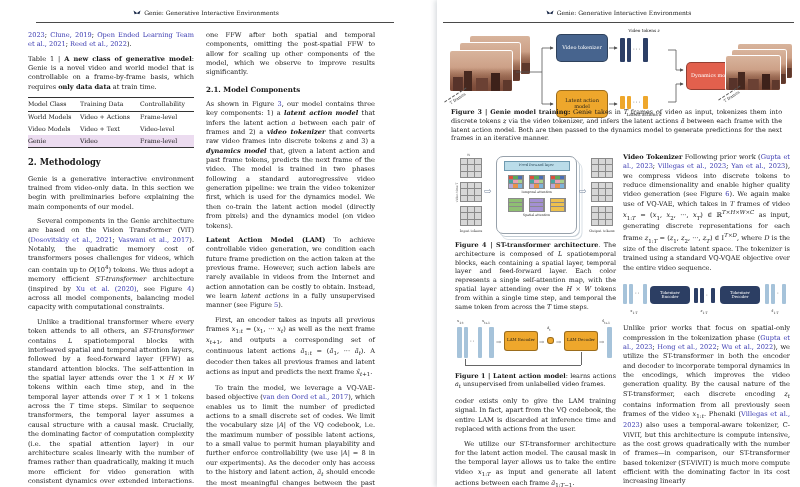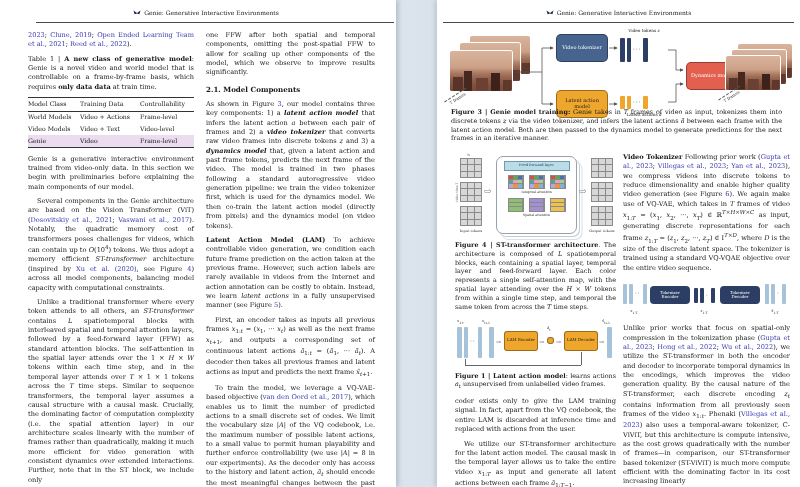--- a/index.html
+++ b/index.html
@@ -1,20 +1,20 @@
 <!DOCTYPE html>
 <html><head>
 <meta charset="utf-8">
 <style>
   html,body{margin:0;padding:0;}
   body{width:800px;height:487px;position:relative;overflow:hidden;
        background:linear-gradient(90deg,#cdd8e2 0%,#dbe4ec 50%,#cdd8e2 100%);
        font-family:"DejaVu Serif", serif;color:#1a1a1a;}
   .page{position:absolute;top:0;height:487px;background:#ffffff;overflow:hidden;}
-  #page-l{left:0;width:396px;box-shadow:2px 0 5px rgba(40,60,80,.25);}
+  #page-l{left:0;width:437px;box-shadow:2px 0 5px rgba(40,60,80,.25);}
   #page-r{left:437px;width:363px;box-shadow:-2px 0 5px rgba(40,60,80,.18);}
 
   .pghead{position:absolute;top:9px;font-size:6px;color:#222;display:flex;
           align-items:center;justify-content:center;gap:3px;}
   #page-l .pghead{left:30px;width:352px;}
   #page-r .pghead{left:8px;width:347px;}
   .pgrule{position:absolute;top:22px;border-top:1px solid #4a4a4a;height:0;}
   #page-l .pgrule{left:36px;width:358px;}
   #page-r .pgrule{left:6px;width:351px;}
 
@@ -156,20 +156,21 @@
             <td>Video + Text</td>
             <td>Video-level</td>
           </tr>
           <tr class="hl">
             <td>Genie</td>
             <td>Video</td>
             <td>Frame-level</td>
           </tr>
         </tbody>
       </table>
+    <div class="h-sec">2. Methodology</div>
     <p>Genie is a generative interactive environment trained from video-only data. In this section we begin with preliminaries before explaining the main components of our model.</p>
     <p class="ind">Several components in the Genie architecture are based on the Vision Transformer (ViT) (<span class="lk">Dosovitskiy et al., 2021</span>; <span class="lk">Vaswani et al., 2017</span>). Notably, the quadratic memory cost of transformers poses challenges for videos, which can contain up to <i>O</i>(10<sup>4</sup>) tokens. We thus adopt a memory efficient <i>ST-transformer</i> architecture (inspired by <span class="lk">Xu et al. (2020)</span>, see Figure <span class="lk">4</span>) across all model components, balancing model capacity with computational constraints.</p>
     <p class="ind">Unlike a traditional transformer where every token attends to all others, an <i>ST-transformer</i> contains <i>L</i> spatiotemporal blocks with interleaved spatial and temporal attention layers, followed by a feed-forward layer (FFW) as standard attention blocks. The self-attention in the spatial layer attends over the 1 × <i>H</i> × <i>W</i> tokens within each time step, and in the temporal layer attends over <i>T</i> × 1 × 1 tokens across the <i>T</i> time steps. Similar to sequence transformers, the temporal layer assumes a causal structure with a causal mask. Crucially, the dominating factor of computation complexity (i.e. the spatial attention layer) in our architecture scales linearly with the number of frames rather than quadratically, making it much more efficient for video generation with consistent dynamics over extended interactions. Further, note that in the ST block, we include only</p>
   </div>
 
   <div class="col" id="l-col2">
     <p>one FFW after both spatial and temporal components, omitting the post-spatial FFW to allow for scaling up other components of the model, which we observe to improve results significantly.</p>
     <div class="h-sub">2.1. Model Components</div>
     <p>As shown in Figure <span class="lk">3</span>, our model contains three key components: 1) a <b><i>latent action model</i></b> that infers the latent action <i>a</i> between each pair of frames and 2) a <b><i>video tokenizer</i></b> that converts raw video frames into discrete tokens <i>z</i> and 3) a <b><i>dynamics model</i></b> that, given a latent action and past frame tokens, predicts the next frame of the video. The model is trained in two phases following a standard autoregressive video generation pipeline: we train the video tokenizer first, which is used for the dynamics model. We then co-train the latent action model (directly from pixels) and the dynamics model (on video tokens).</p>
     <p><b>Latent Action Model (LAM)</b> To achieve controllable video generation, we condition each future frame prediction on the action taken at the previous frame. However, such action labels are rarely available in videos from the Internet and action annotation can be costly to obtain. Instead, we learn <i>latent actions</i> in a fully unsupervised manner (see Figure <span class="lk">5</span>).</p>

